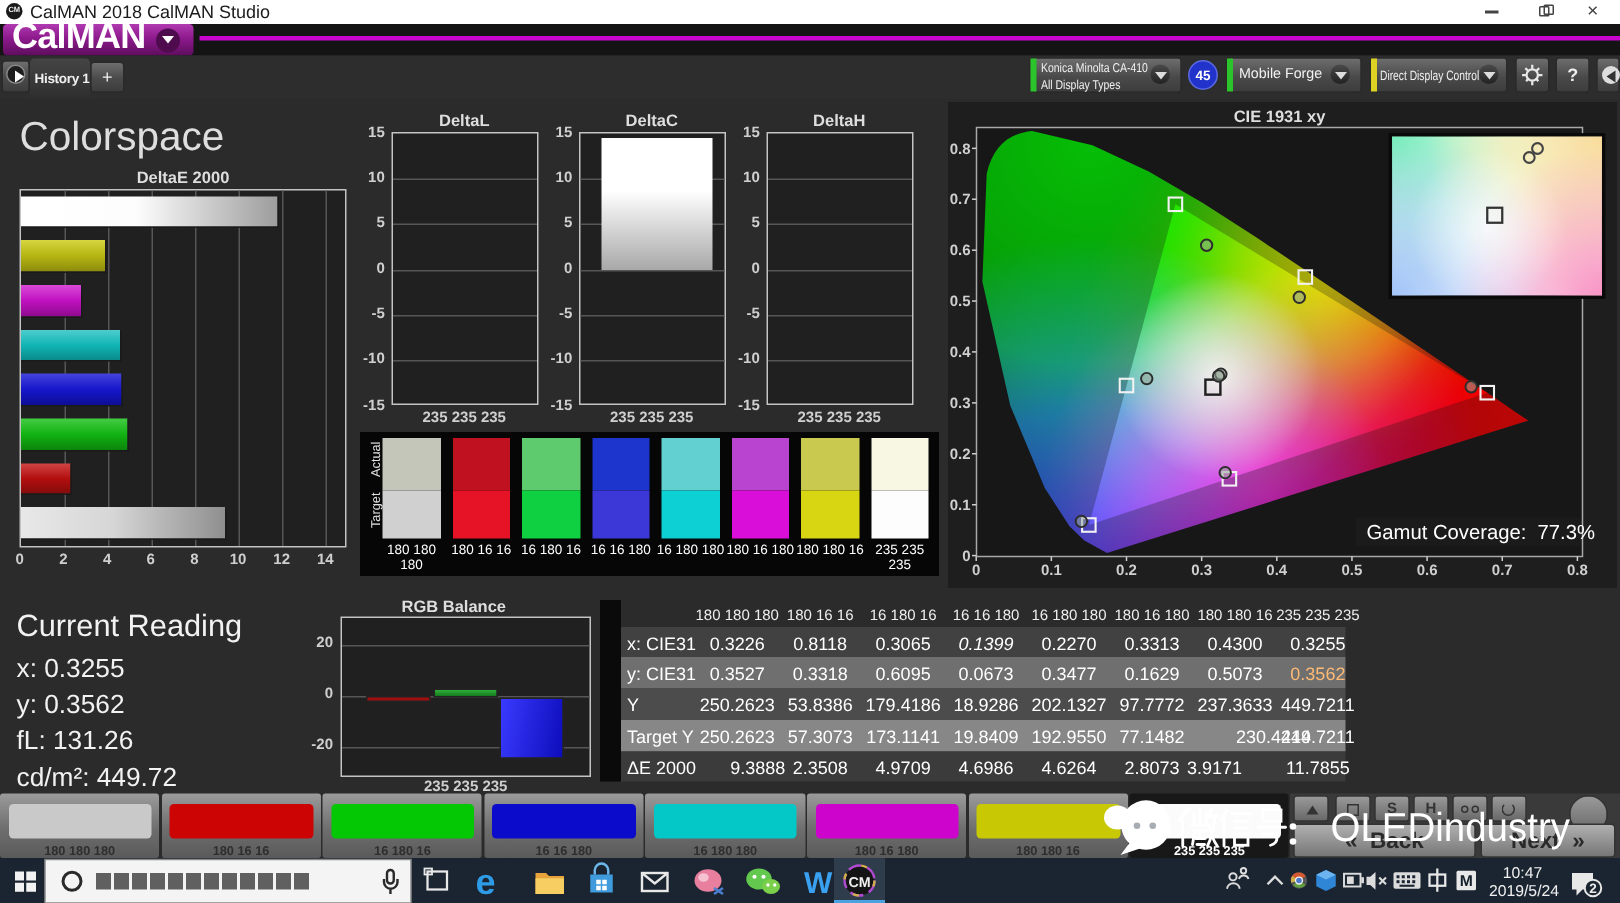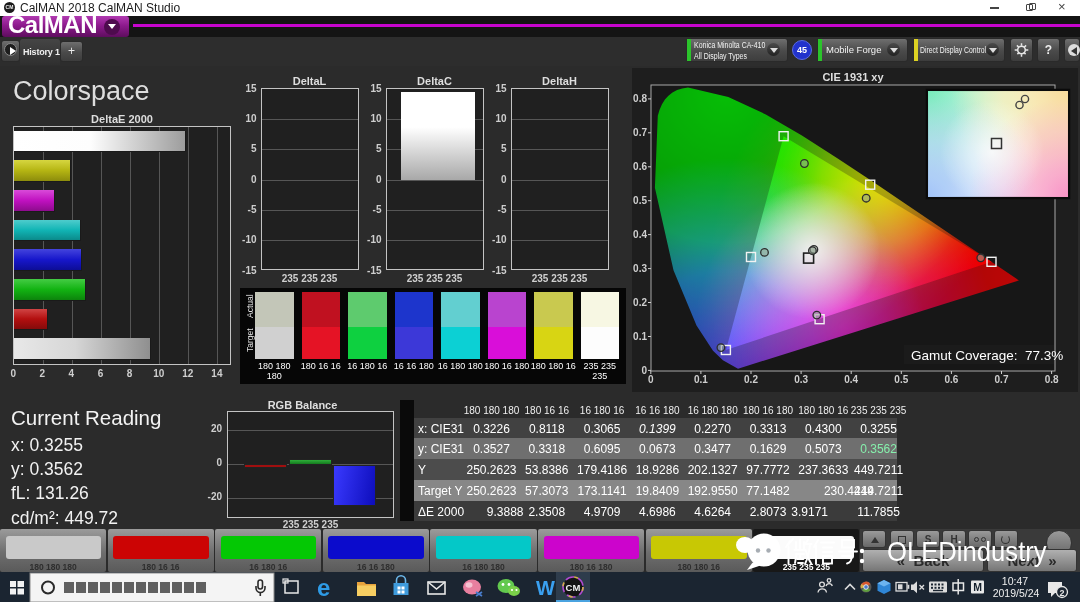--- a/index.html
+++ b/index.html
@@ -378,21 +378,21 @@
       <div class="abs" style="left:432.6px;top:21.5px;width:64px;font-size:12px;color:#fff;text-align:center;">0.3255</div>
       <div class="abs" style="left:0;top:38.3px;width:483px;height:20.8px;background:#6f6f6f;"></div>
       <div class="abs" style="left:4px;top:42.3px;font-size:12px;color:#fff;">y: CIE31</div>
       <div class="abs" style="left:45.5px;top:42.3px;width:64px;font-size:12px;color:#fff;text-align:center;">0.3527</div>
       <div class="abs" style="left:100.80000000000001px;top:42.3px;width:64px;font-size:12px;color:#fff;text-align:center;">0.3318</div>
       <div class="abs" style="left:156.1px;top:42.3px;width:64px;font-size:12px;color:#fff;text-align:center;">0.6095</div>
       <div class="abs" style="left:211.4px;top:42.3px;width:64px;font-size:12px;color:#fff;text-align:center;">0.0673</div>
       <div class="abs" style="left:266.7px;top:42.3px;width:64px;font-size:12px;color:#fff;text-align:center;">0.3477</div>
       <div class="abs" style="left:322px;top:42.3px;width:64px;font-size:12px;color:#fff;text-align:center;">0.1629</div>
       <div class="abs" style="left:377.3px;top:42.3px;width:64px;font-size:12px;color:#fff;text-align:center;">0.5073</div>
-      <div class="abs" style="left:432.6px;top:42.3px;width:64px;font-size:12px;color:#86efac;text-align:center;">0.3562</div>
+      <div class="abs" style="left:432.6px;top:42.3px;width:64px;font-size:12px;color:#fdba74;text-align:center;">0.3562</div>
       <div class="abs" style="left:0;top:59.1px;width:483px;height:20.8px;background:#4c4c4c;"></div>
       <div class="abs" style="left:4px;top:63.1px;font-size:12px;color:#fff;">Y</div>
       <div class="abs" style="left:45.5px;top:63.1px;width:64px;font-size:12px;color:#fff;text-align:center;">250.2623</div>
       <div class="abs" style="left:100.80000000000001px;top:63.1px;width:64px;font-size:12px;color:#fff;text-align:center;">53.8386</div>
       <div class="abs" style="left:156.1px;top:63.1px;width:64px;font-size:12px;color:#fff;text-align:center;">179.4186</div>
       <div class="abs" style="left:211.4px;top:63.1px;width:64px;font-size:12px;color:#fff;text-align:center;">18.9286</div>
       <div class="abs" style="left:266.7px;top:63.1px;width:64px;font-size:12px;color:#fff;text-align:center;">202.1327</div>
       <div class="abs" style="left:322px;top:63.1px;width:64px;font-size:12px;color:#fff;text-align:center;">97.7772</div>
       <div class="abs" style="left:377.3px;top:63.1px;width:64px;font-size:12px;color:#fff;text-align:center;">237.3633</div>
       <div class="abs" style="left:432.6px;top:63.1px;width:64px;font-size:12px;color:#fff;text-align:center;">449.7211</div>

